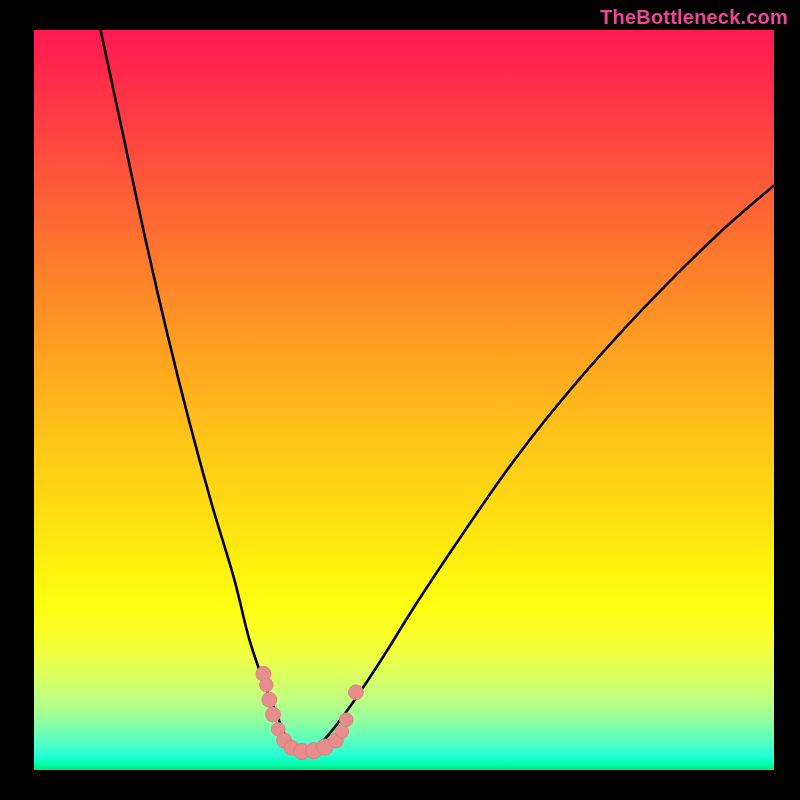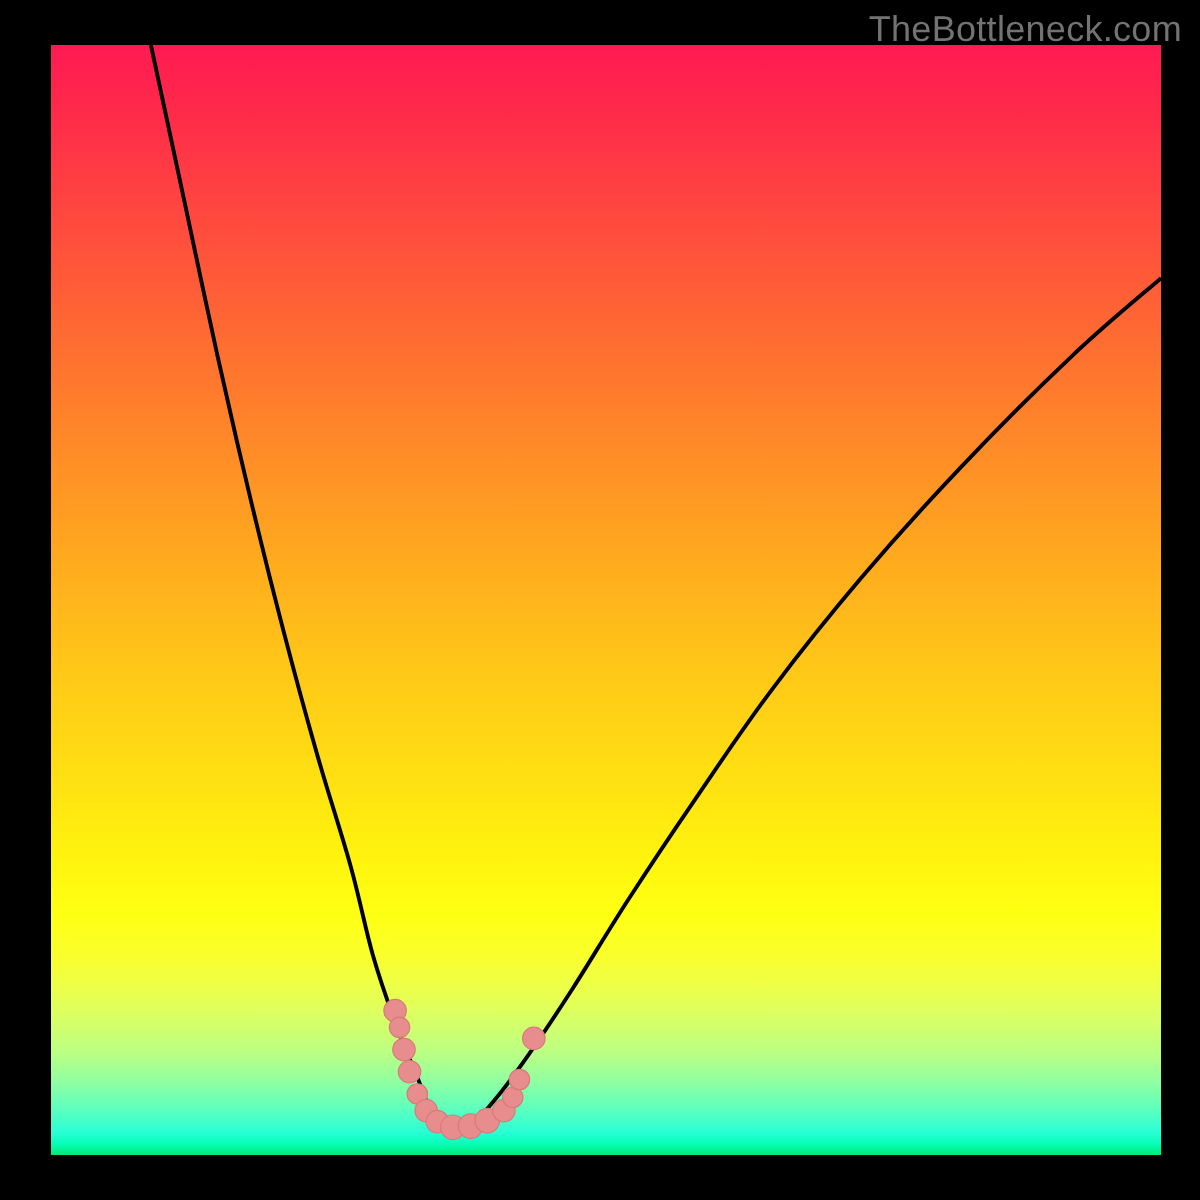--- a/index.html
+++ b/index.html
@@ -47,23 +47,23 @@
       #5affc0 96%,
       #28ffd6 98%,
       #06ffb6 99%,
       #00e878 100%
     );
   }
   .watermark {
     position: absolute;
     top: 6px;
     right: 12px;
-    color: #737373;
-    font-size: 24px;
-    font-weight: 400;
+    color: #ec4899;
+    font-size: 20px;
+    font-weight: 700;
     letter-spacing: 0.2px;
     user-select: none;
   }
   svg.curves {
     position: absolute;
     inset: 0;
   }
 </style>
 </head>
 <body>

